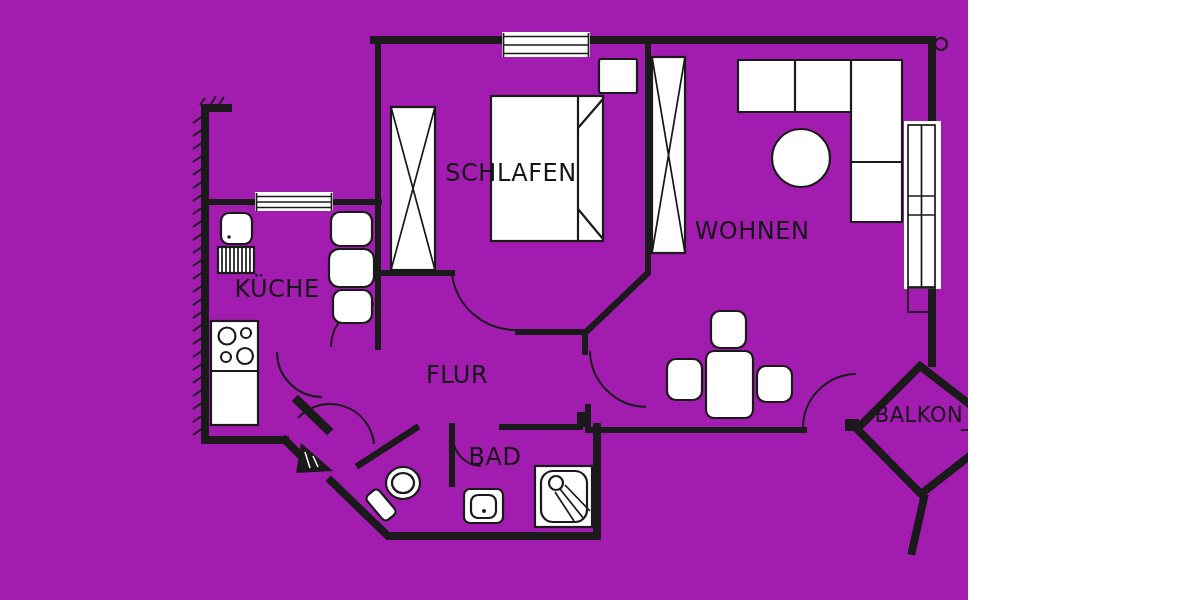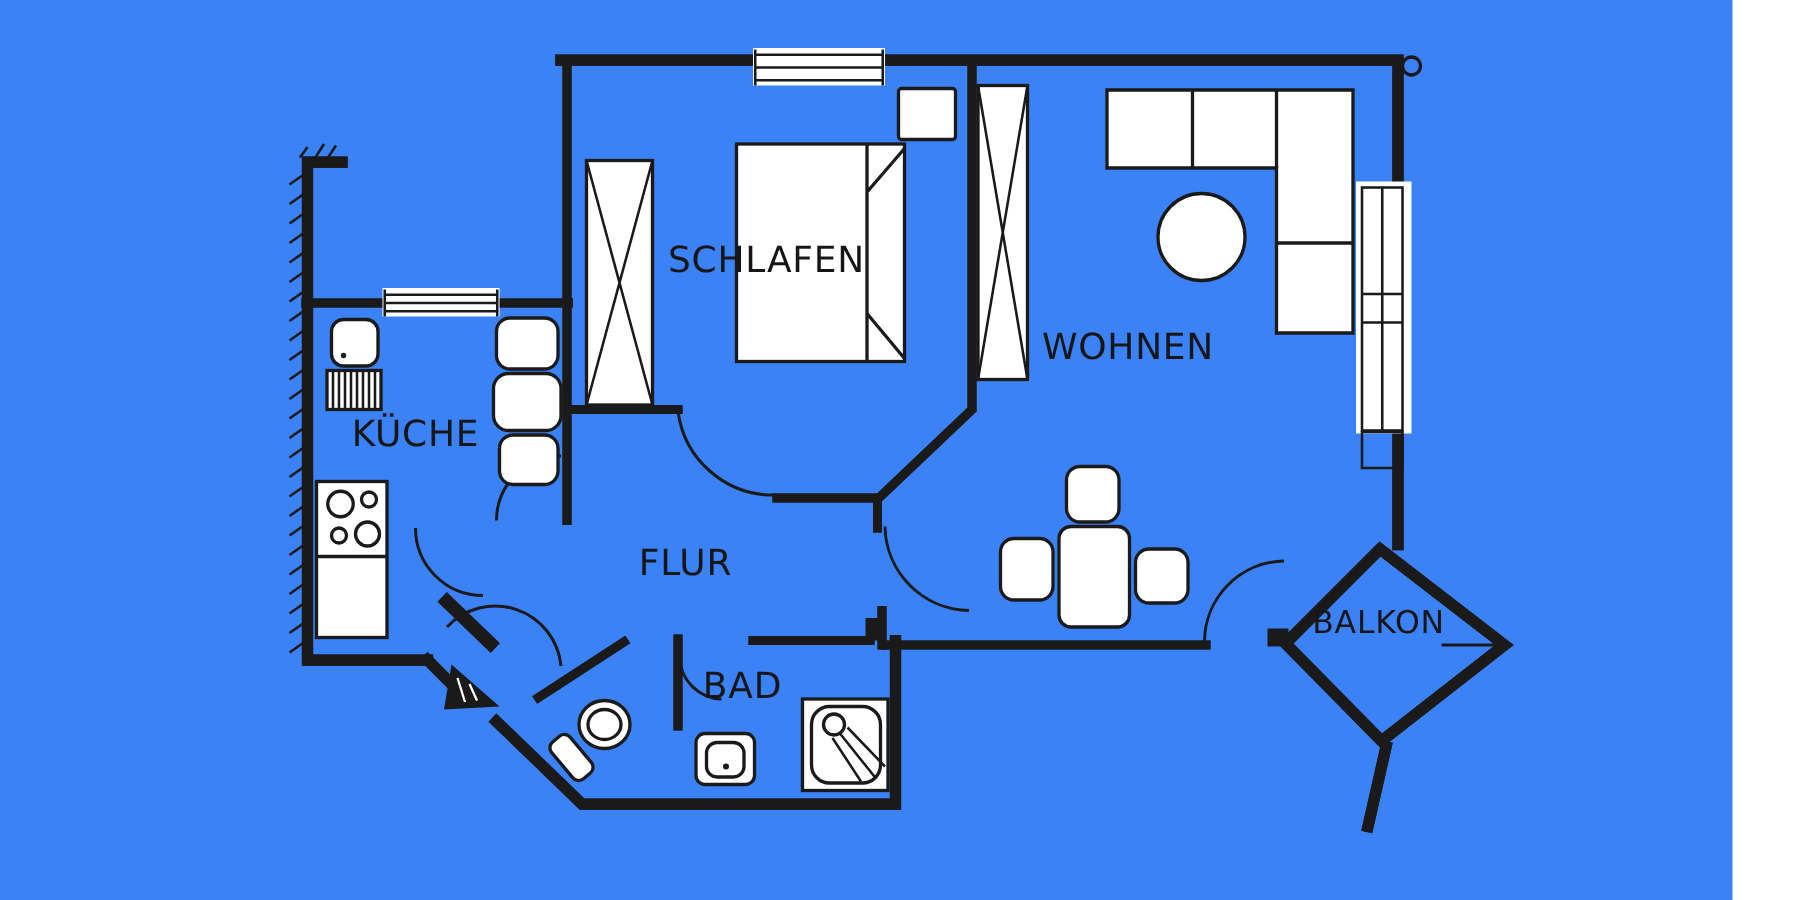--- a/index.html
+++ b/index.html
@@ -1,16 +1,16 @@
 <!DOCTYPE html>
 <html><head>
 <meta charset="utf-8">
 <style>
   html,body{margin:0;padding:0;background:#ffffff;}
-  .stage{width:1155px;height:600px;background:#3b82f6;position:relative;overflow:hidden;}
+  .stage{width:968px;height:600px;background:#a21caf;position:relative;overflow:hidden;}
   svg{display:block;}
   .wb{stroke:#1a1a1a;stroke-width:6;fill:none;stroke-linecap:square;stroke-linejoin:miter;}
   .o{stroke-width:7.5;}
   .ww{stroke:#ffffff;stroke-width:2.4;fill:none;stroke-linecap:butt;}
   .o2{stroke-width:3.2;}
   .solid{stroke:#1a1a1a;stroke-width:9;fill:none;stroke-linecap:square;}
   .door{stroke:#1a1a1a;stroke-width:2;fill:none;}
   .fn{stroke:#1a1a1a;stroke-width:2.2;fill:#ffffff;}
   .fl{stroke:#1a1a1a;stroke-width:2.2;fill:none;}
   .thin{stroke-width:1.7;}

